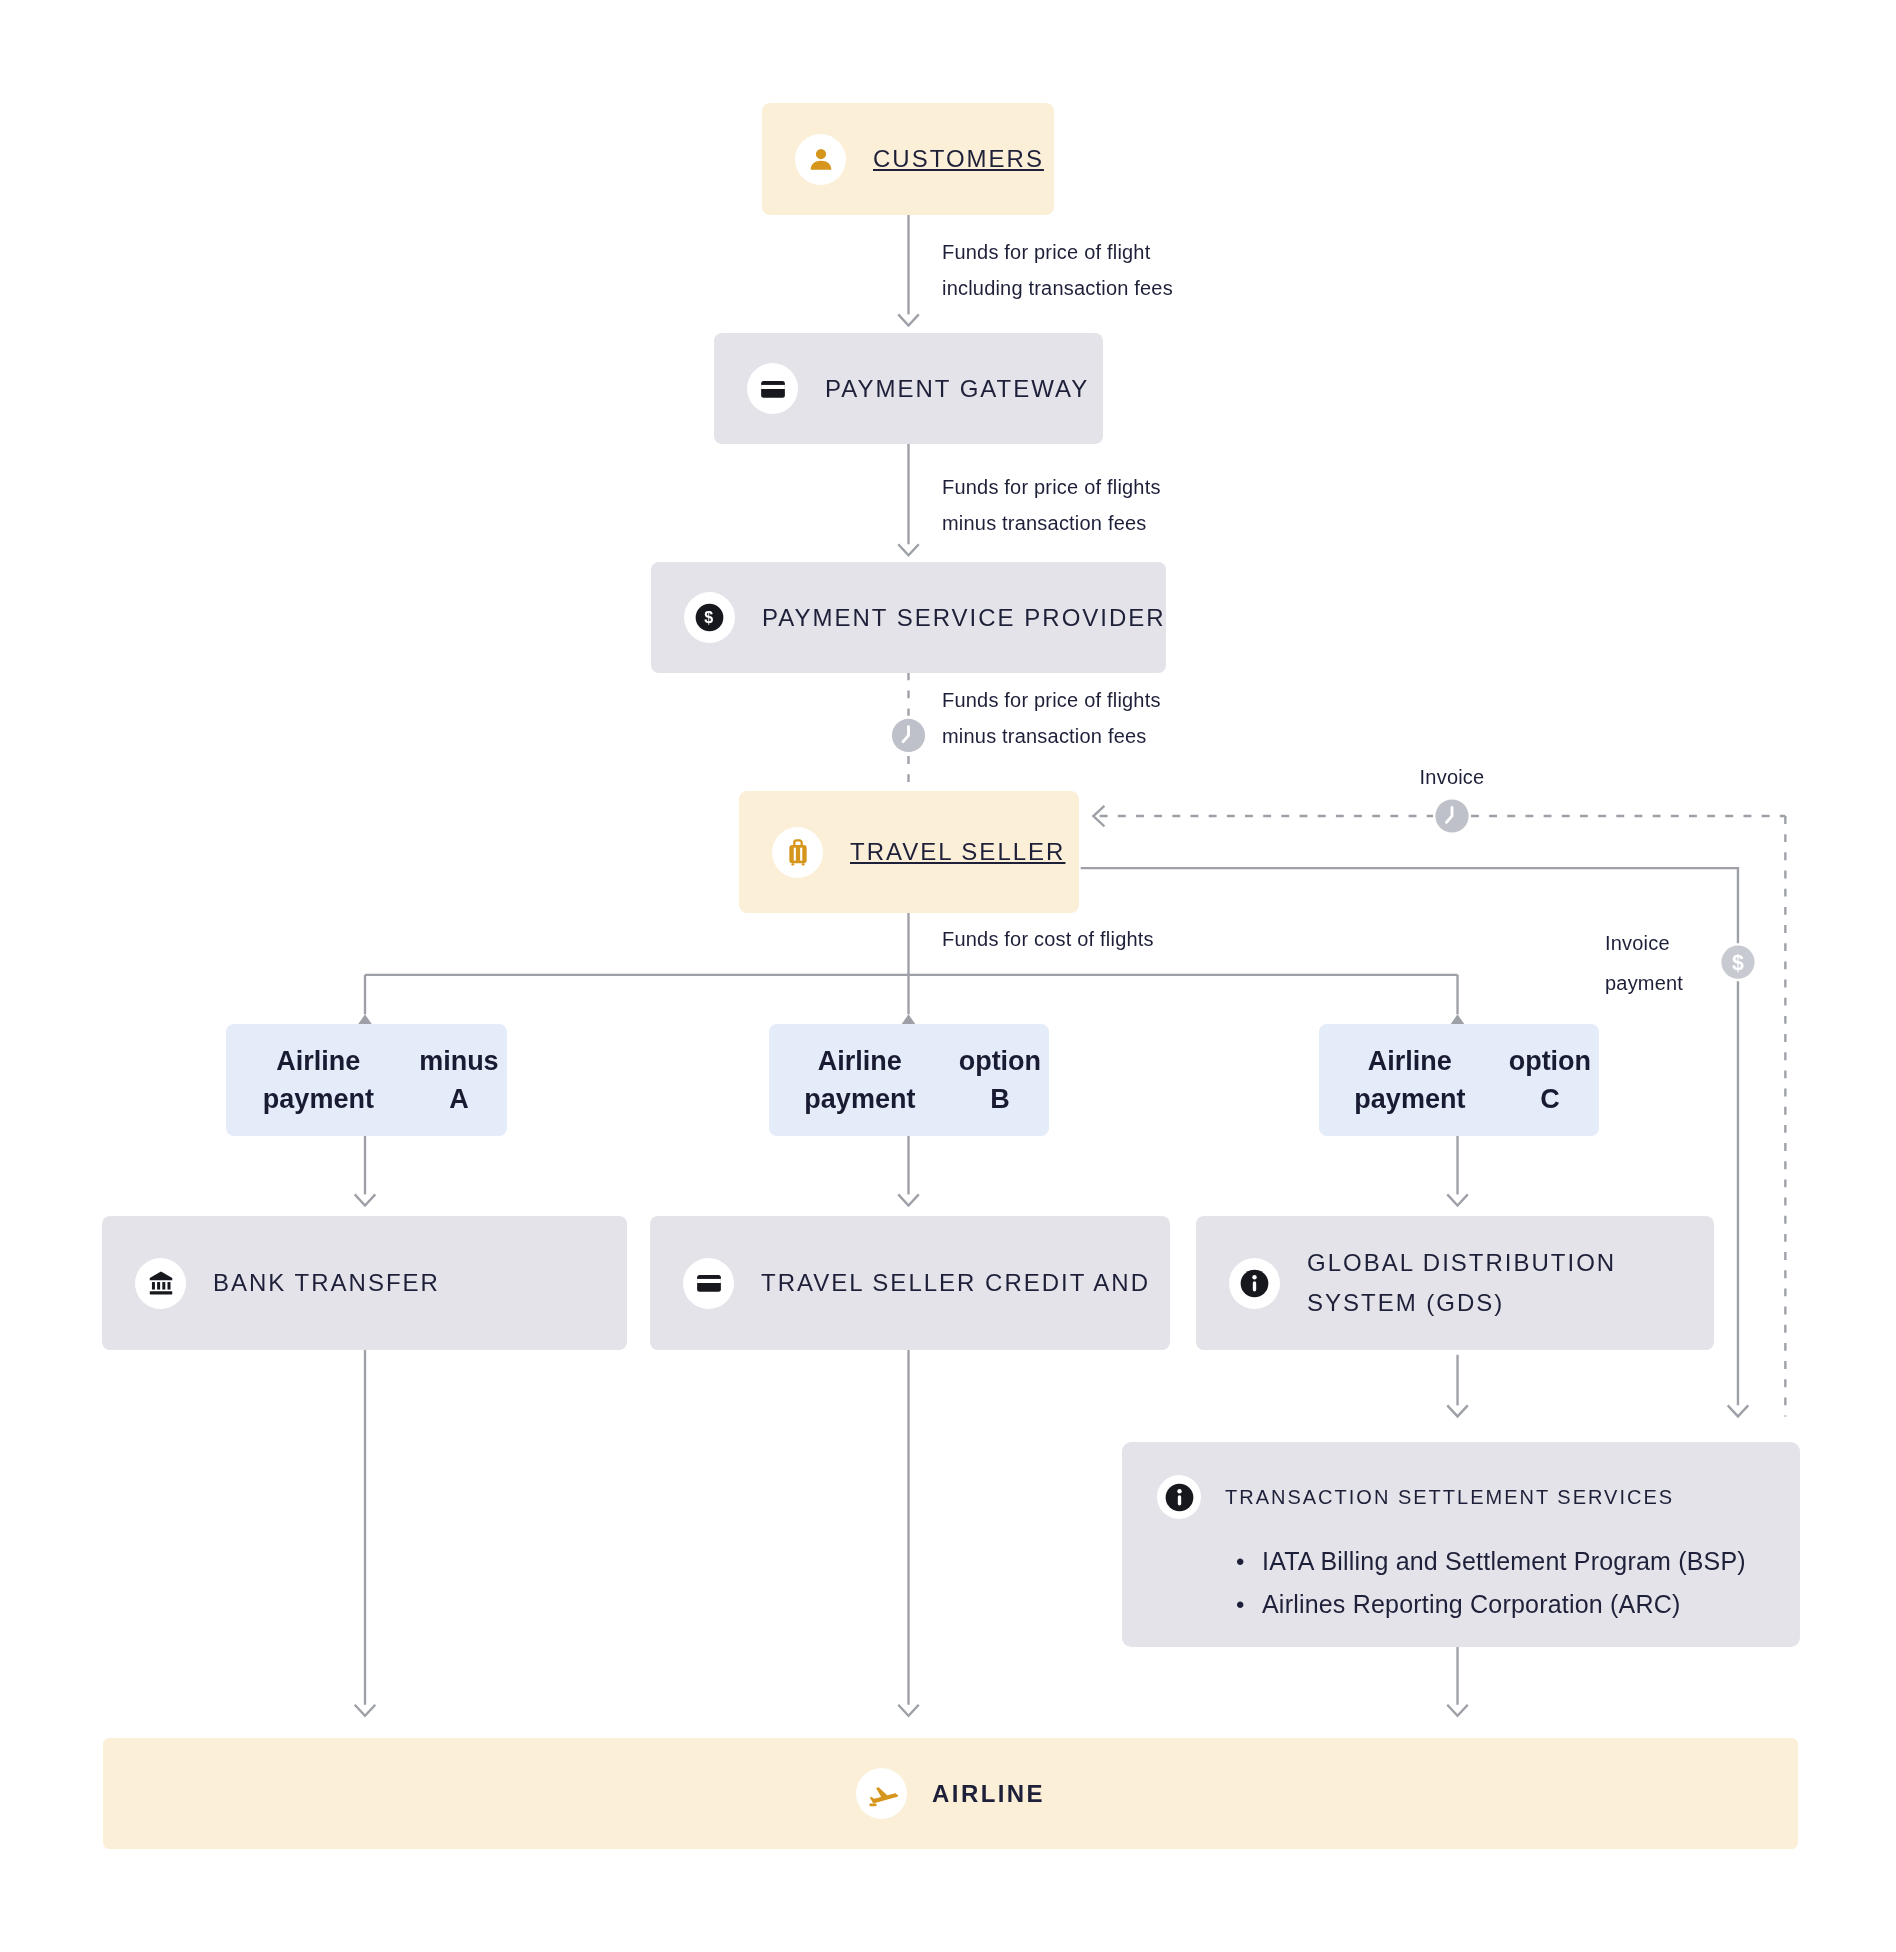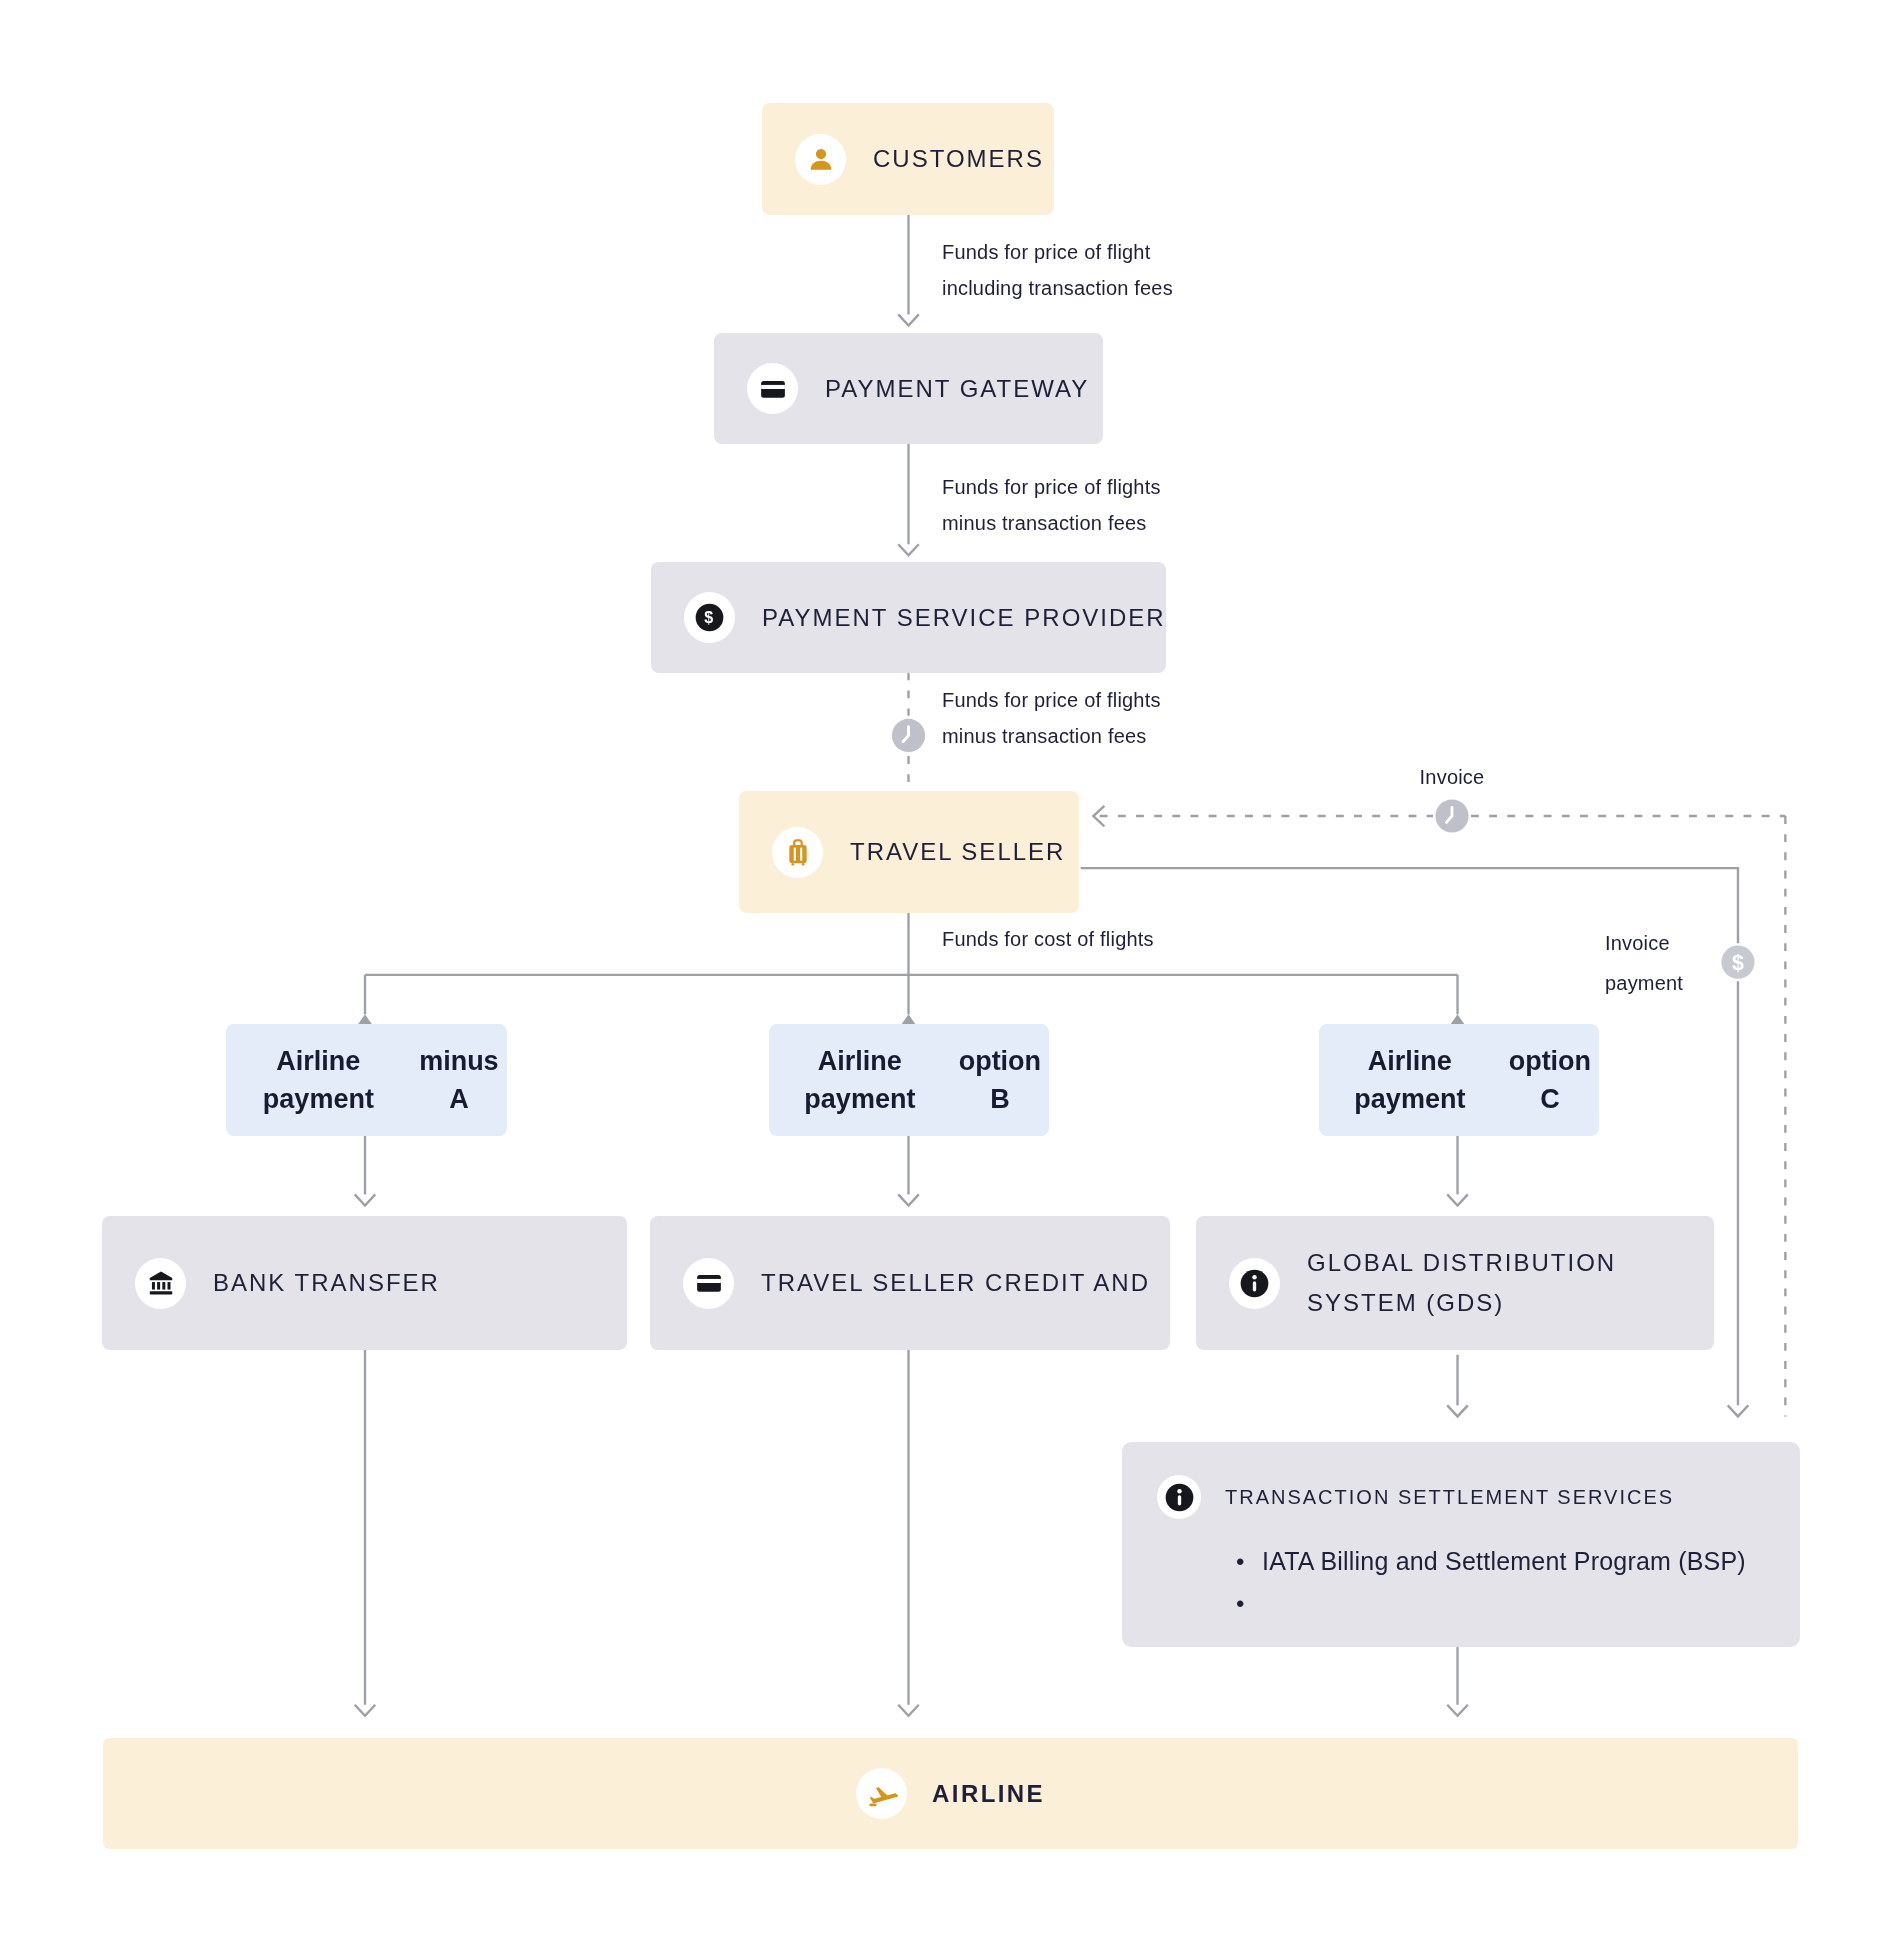--- a/index.html
+++ b/index.html
@@ -18,21 +18,21 @@
     position:relative;width:1896px;height:1952px;background:#fff;
     font-family:"Liberation Sans","DejaVu Sans",sans-serif;color:var(--navy);
     overflow:hidden;
   }
   svg.connectors{position:absolute;left:0;top:0;z-index:1;}
   .node{
     position:absolute;display:flex;align-items:center;z-index:2;
     background:var(--graybox);border-radius:8px;
     font-size:24px;letter-spacing:2px;color:var(--navy);
   }
-  .node.cream{background:var(--cream);}
+  .node.cream{background:var(--cream);text-decoration:underline;}
   .node .ic{
     flex:0 0 auto;width:51px;height:51px;border-radius:50%;background:#fff;
     display:flex;align-items:center;justify-content:center;margin:0 27px 0 33px;
   }
   .node .ic svg{display:block;}
   .node .lbl{white-space:nowrap;}
   .node .lbl2{white-space:nowrap;line-height:40px;}
   .option{
     position:absolute;display:flex;flex-direction:row;align-items:center;justify-content:center;
     z-index:2;background:var(--blue);border-radius:8px;
@@ -275,20 +275,21 @@
       </span>
       <span class="title">TRANSACTION SETTLEMENT SERVICES</span>
     </div>
     <div class="bullets">
       <div class="bullet-row">
         <span class="dot">•</span>
         <span>IATA Billing and Settlement Program (BSP)</span>
       </div>
       <div class="bullet-row">
         <span class="dot">•</span>
+        <span>Airlines Reporting Corporation (ARC)</span>
       </div>
     </div>
   </div>
 
   <div class="airline">
     <span class="ic">
       <svg width="32" height="32" viewBox="0 0 48 48" fill="#D6951D">
         <path transform="scale(2) translate(1,3)" d="M22.07 9.64c-.21-.8-1.04-1.28-1.84-1.06L14.92 10 8.46 3.98l-1.93.51 3.87 6.7-5.28 1.42-1.85-1.45-1.45.39 1.82 3.16.77 1.33 12.72-3.41 4.88-1.31c.81-.22 1.28-1.06 1.06-1.86z"></path>
         <rect x="5" y="38.2" width="11" height="4.2" rx="2"></rect>
       </svg>

